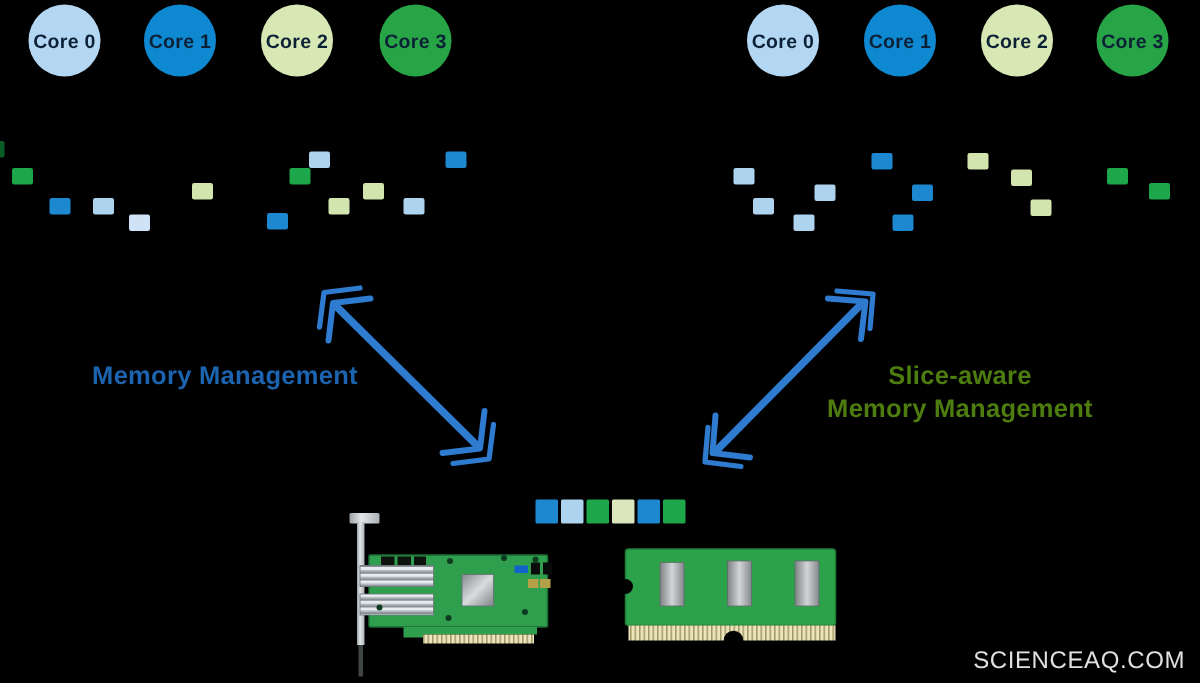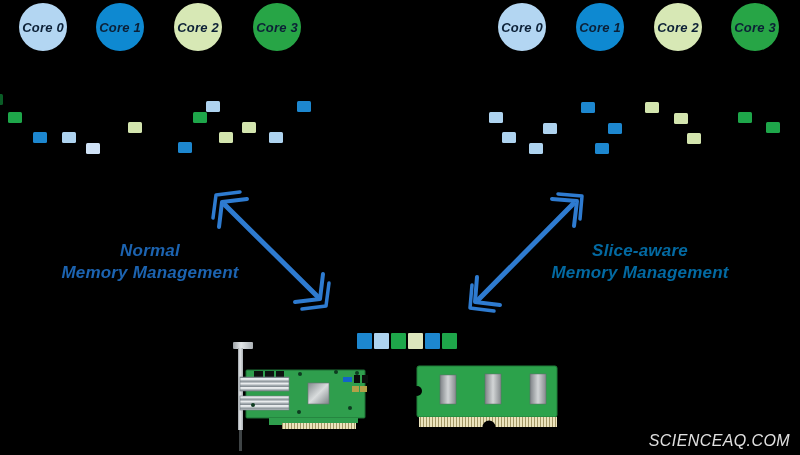--- a/index.html
+++ b/index.html
@@ -1,17 +1,17 @@
 <!DOCTYPE html>
 <html><head>
 <meta charset="utf-8">
 <style>
   html,body{margin:0;padding:0;background:#000;}
   #stage{position:relative;width:800px;height:455px;background:#010101;overflow:hidden;
-         font-family:"Liberation Sans",sans-serif;font-style:italic;}
+         font-family:"Liberation Sans",sans-serif;}
   .core{position:absolute;top:3px;width:48px;height:48px;border-radius:50%;
         display:flex;align-items:center;justify-content:center;
         font-weight:bold;font-size:13px;letter-spacing:0.2px;}
   .slice{position:absolute;width:14px;height:11px;border-radius:1.5px;}
   .cacheSq{position:absolute;width:15px;height:16px;border-radius:1px;}
   .title{position:absolute;width:240px;text-align:center;font-weight:bold;
          font-size:17px;line-height:22px;letter-spacing:0.2px;}
   #title-left{left:30px;top:240px;}
   #title-right{left:520px;top:240px;}
   #art{position:absolute;left:0;top:0;pointer-events:none;}
@@ -54,25 +54,24 @@
       <div class="slice" style="left: 595px; top: 143px; background: rgb(29, 135, 207);"></div>
       <div class="slice" style="left: 608px; top: 123px; background: rgb(29, 135, 207);"></div>
       <div class="slice" style="left: 645px; top: 102px; background: rgb(211, 229, 174);"></div>
       <div class="slice" style="left: 674px; top: 113px; background: rgb(211, 229, 174);"></div>
       <div class="slice" style="left: 687px; top: 133px; background: rgb(211, 229, 174);"></div>
       <div class="slice" style="left: 738px; top: 112px; background: rgb(30, 166, 74);"></div>
       <div class="slice" style="left: 766px; top: 122px; background: rgb(30, 166, 74);"></div>
     </div>
 
   <div class="title" id="title-left" style="color: rgb(28, 99, 176);">
-    <div>Normal</div>
     <div>Memory Management</div>
   </div>
 
-  <div class="title" id="title-right" style="color: #0369a1;">
+  <div class="title" id="title-right" style="color: #4d7c0f;">
     <div>Slice-aware</div>
     <div>Memory Management</div>
   </div>
 
   <svg id="art" width="800" height="455" viewBox="0 0 800 455">
     <defs>
       <linearGradient id="brkt" x1="0" y1="0" x2="1" y2="0">
         <stop offset="0" stop-color="#9aa0a4"></stop>
           <stop offset="0.4" stop-color="#e4e7e9"></stop>
           <stop offset="1" stop-color="#aab0b4"></stop>

